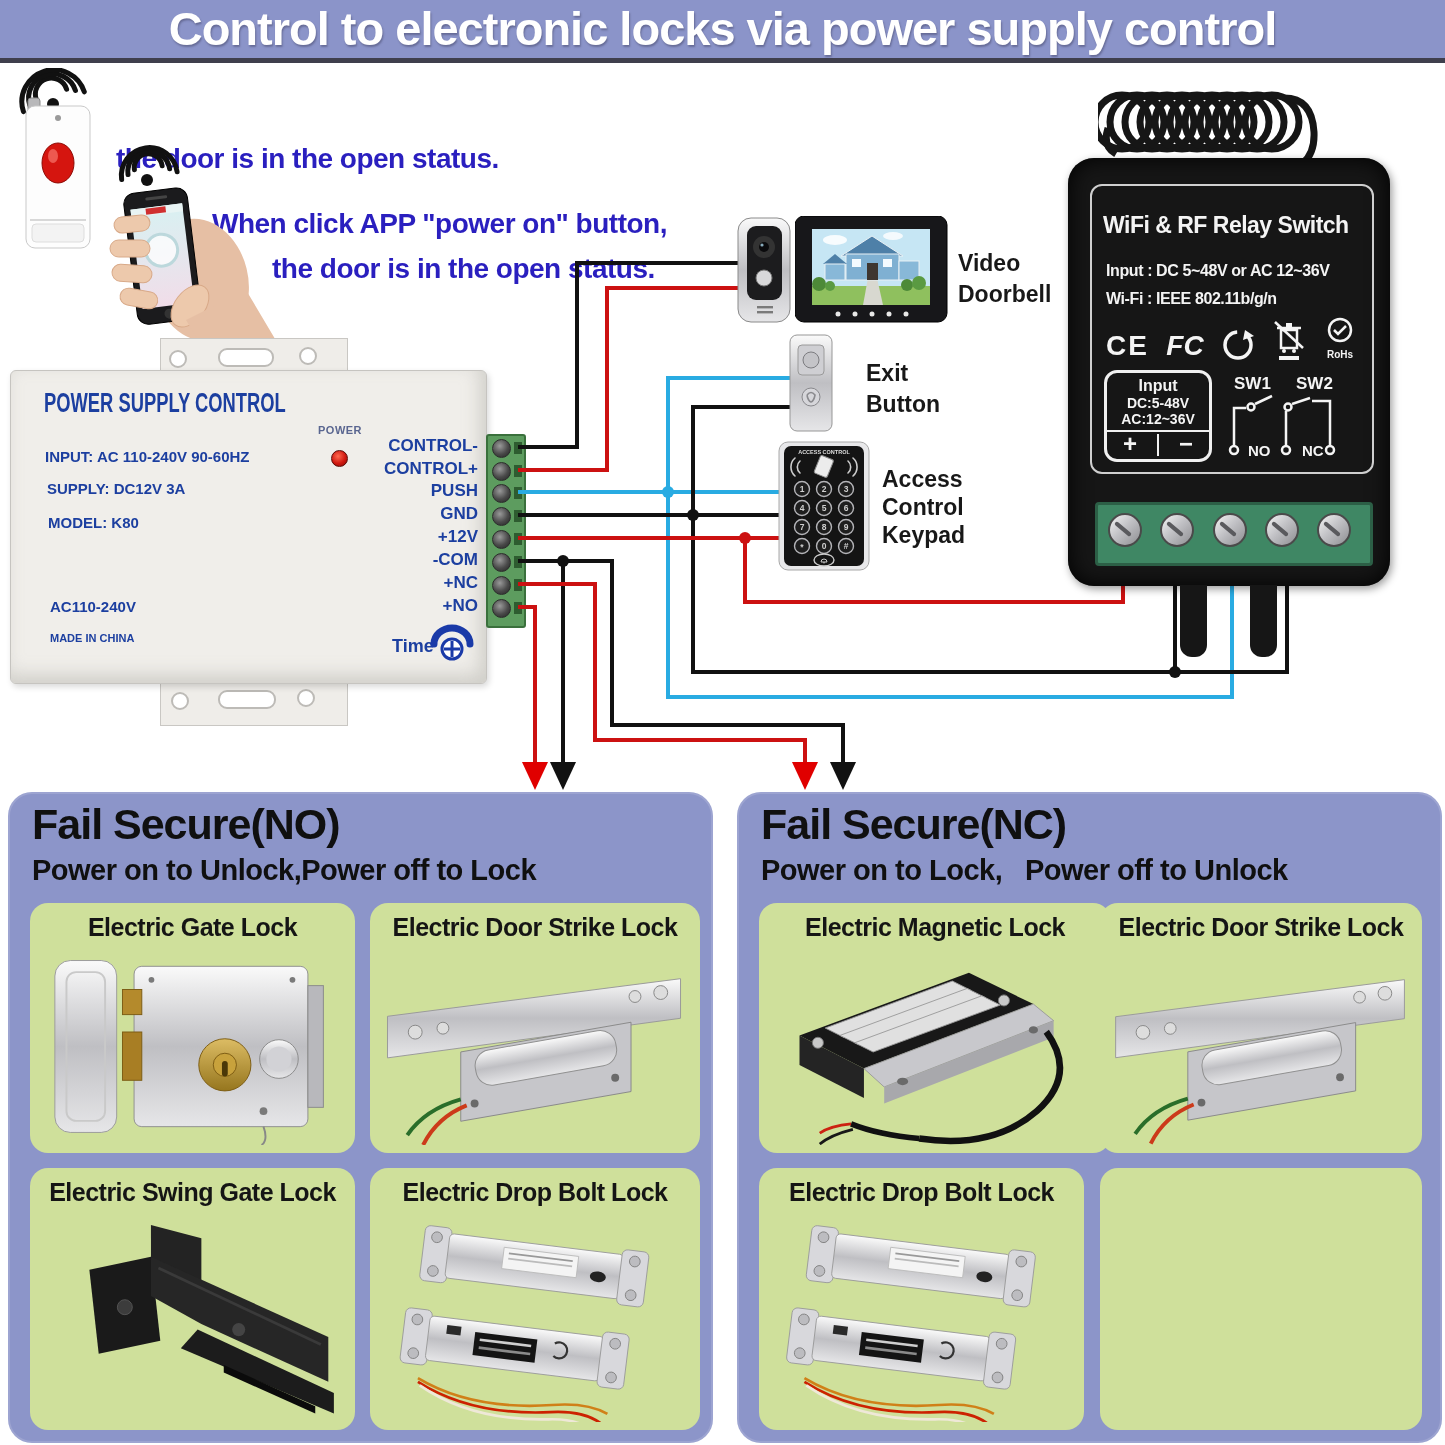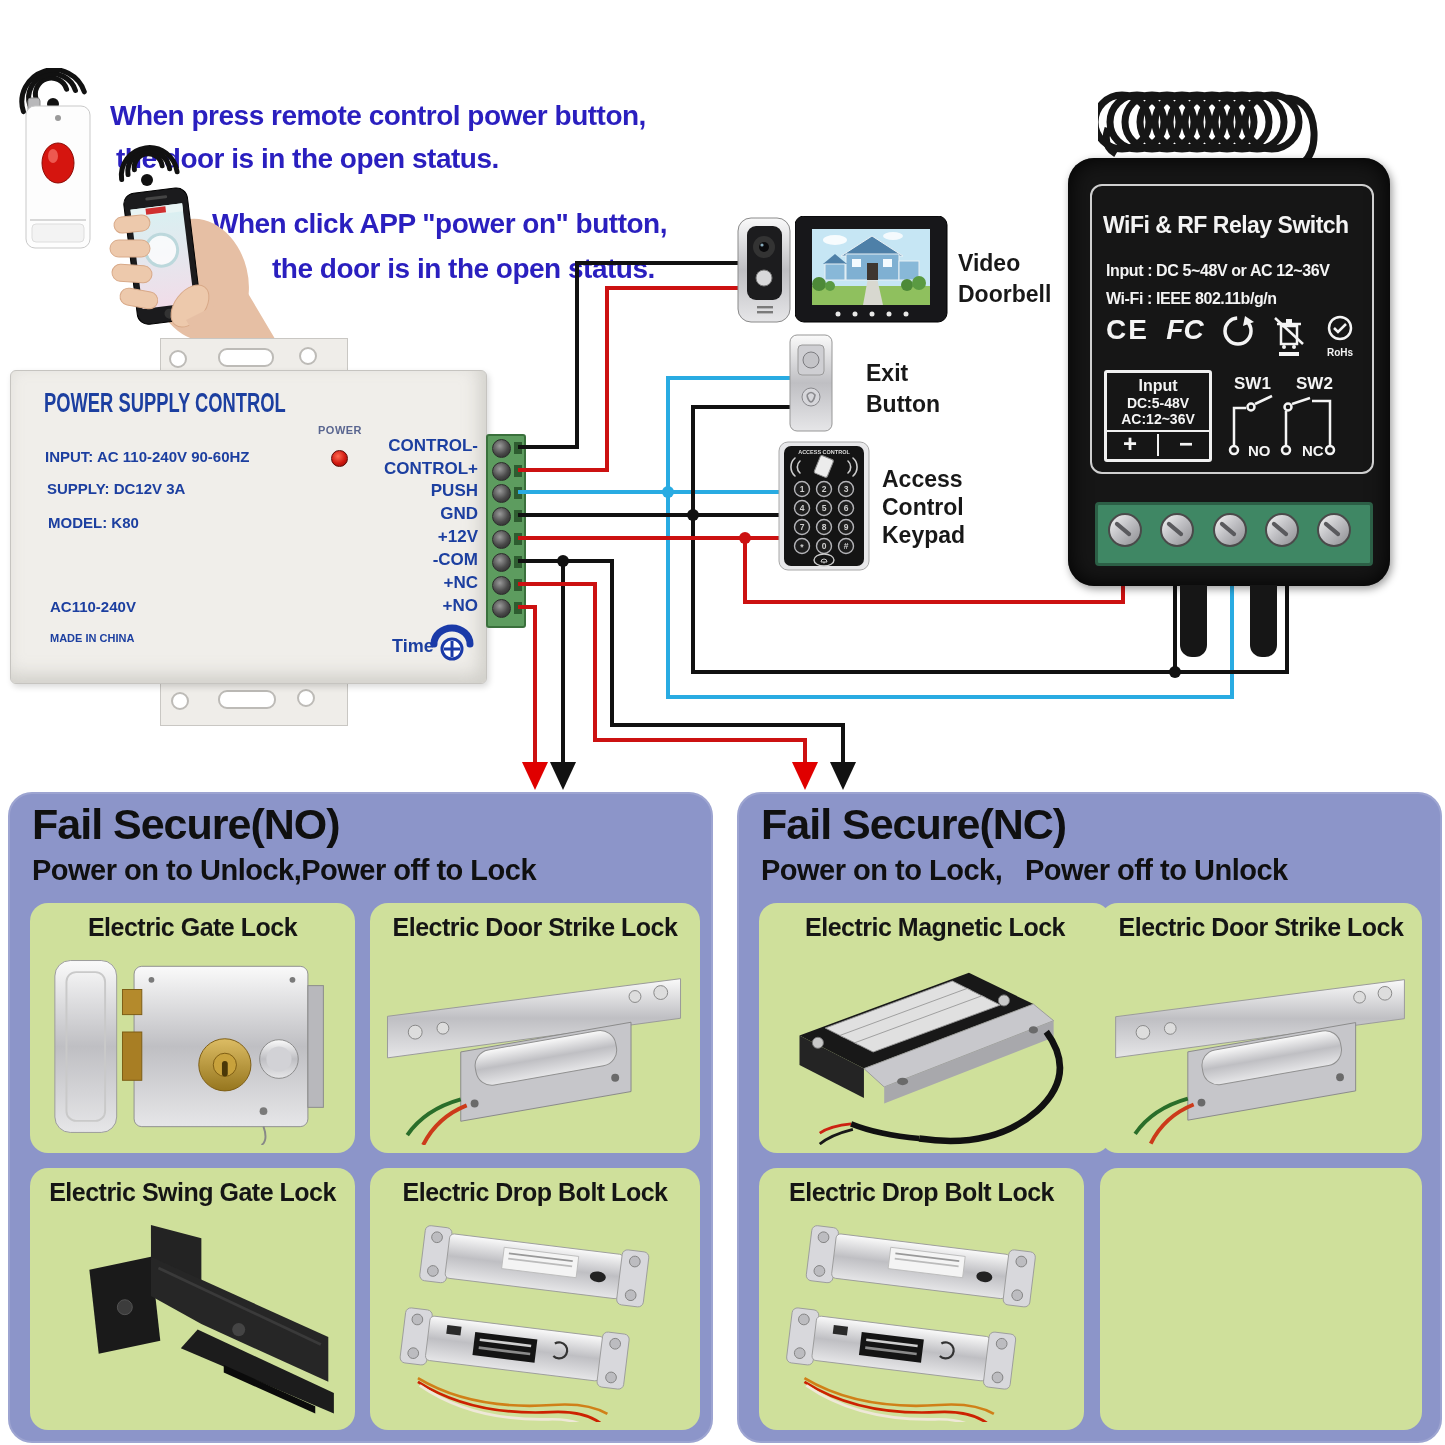--- a/index.html
+++ b/index.html
@@ -32,21 +32,21 @@
   .led{left:331px;top:450px;width:15px;height:15px;border-radius:50%;
        background:radial-gradient(circle at 40% 35%, #ff6a50 0%, #d01810 55%, #8a0c06 100%);
        border:1px solid #5a0a06;}
   
   .dev-label{color:#181818;font-size:23px;font-weight:bold;white-space:nowrap;text-align:right;}
   
   .relay-body{left:1068px;top:158px;width:322px;height:428px;background:#161616;
               border-radius:26px;box-shadow:inset 0 0 22px #000, 2px 3px 8px rgba(0,0,0,.4);}
   .relay-inner{left:1090px;top:184px;width:280px;height:286px;border:2px solid #CFCFCF;border-radius:12px;}
   .relay-text{color:#f4f4f4;font-weight:bold;white-space:nowrap;}
-  .input-box{left:1104px;top:370px;width:102px;height:86px;border:3px solid #f0f0f0;border-radius:3px;
+  .input-box{left:1104px;top:370px;width:102px;height:86px;border:3px solid #f0f0f0;border-radius:13px;
              color:#f4f4f4;text-align:center;}
   .relay-strip{left:1095px;top:502px;width:272px;height:58px;background:#3F8764;
                border:3px solid #2C5F46;border-radius:4px;}
   .screw5{position:absolute;top:513px;width:30px;height:30px;border-radius:50%;
           background:linear-gradient(135deg,#f4f4f4 0%,#c2c2c6 45%,#8e8e92 100%);
           border:2px solid #4a4a4a;}
   .screw5 .slot5{position:absolute;left:3px;top:12px;width:20px;height:4px;background:#5a5a5e;
                  transform:rotate(40deg);border-radius:2px;}
   .prong{position:absolute;top:585px;width:27px;height:72px;background:#161616;
          border-radius:0 0 12px 12px;}
@@ -82,22 +82,22 @@
         <stop offset="0" stop-color="#dcbc64"></stop>
           <stop offset="1" stop-color="#96761e"></stop>
       </linearGradient>
       <linearGradient id="gscr" x1="0" y1="0" x2="0" y2="1">
         <stop offset="0" stop-color="#d8f1f2"></stop>
           <stop offset="1" stop-color="#f1dde9"></stop>
       </linearGradient>
     </defs>
   </svg>
 
-
-  <div class="abs note" style="left:110px;top:100px;">When press remote control power button,</div>
+  <div class="abs title-bar">Control to electronic locks via power supply control</div>
+
   <div class="abs note" style="left:116px;top:143px;">the door is in the open status.</div>
   <div class="abs note" style="left:212px;top:208px;">When click APP "power on" button,</div>
   <div class="abs note" style="left:272px;top:253px;">the door is in the open status.</div>
 
   <svg class="abs" style="left:8px;top:68px;" width="300" height="300" viewBox="0 0 300 300">
 
     <g stroke="#111" stroke-width="5" fill="none" stroke-linecap="round" transform="rotate(-18 44 28)">
       <path d="M28,26 a16,16 0 0 1 32,0"></path>
       <path d="M20,30 a24,24 0 0 1 48,0"></path>
       <path d="M12,34 a32,32 0 0 1 64,0"></path>
@@ -351,21 +351,21 @@
         <circle cx="174" cy="48" r="27"></circle>
       <path d="M186,24 q28,0 30,34 q1,22 -12,32"></path>
     </g>
   </svg>
   <div class="abs relay-body"></div>
   <div class="abs relay-inner"></div>
   <div class="abs relay-text" style="left:1103px;top:212px;font-size:23px;letter-spacing:-0.5px;">WiFi &amp; RF Relay Switch</div>
   <div class="abs relay-text" style="left:1106px;top:262px;font-size:16px;letter-spacing:-0.4px;">Input : DC 5~48V or AC 12~36V</div>
   <div class="abs relay-text" style="left:1106px;top:290px;font-size:16px;letter-spacing:-0.4px;">Wi-Fi : IEEE 802.11b/g/n</div>
 
-  <div class="abs" style="left:1106px;top:314px;width:252px;height:48px;display:flex;justify-content:space-between;align-items:flex-start;">
+  <div class="abs" style="left:1106px;top:314px;width:252px;height:48px;display:flex;justify-content:space-between;align-items:flex-end;">
     <span class="relay-text" style="font-size:28px;letter-spacing:2px;">CE</span>
     <span class="relay-text" style="font-size:28px;font-style:italic;">FC</span>
     <svg width="34" height="34" viewBox="0 0 34 34">
       <circle cx="17" cy="17" r="13" fill="none" stroke="#f4f4f4" stroke-width="3.5" stroke-dasharray="60 10"></circle>
       <polygon points="24,2 33,8 22,12" fill="#f4f4f4"></polygon>
     </svg>
     <svg width="32" height="44" viewBox="0 0 32 44">
       <rect x="8" y="12" width="16" height="18" fill="none" stroke="#f4f4f4" stroke-width="2.5"></rect>
       <line x1="4" y1="10" x2="28" y2="10" stroke="#f4f4f4" stroke-width="2.5"></line>
       <rect x="13" y="5" width="6" height="4" fill="#f4f4f4"></rect>

